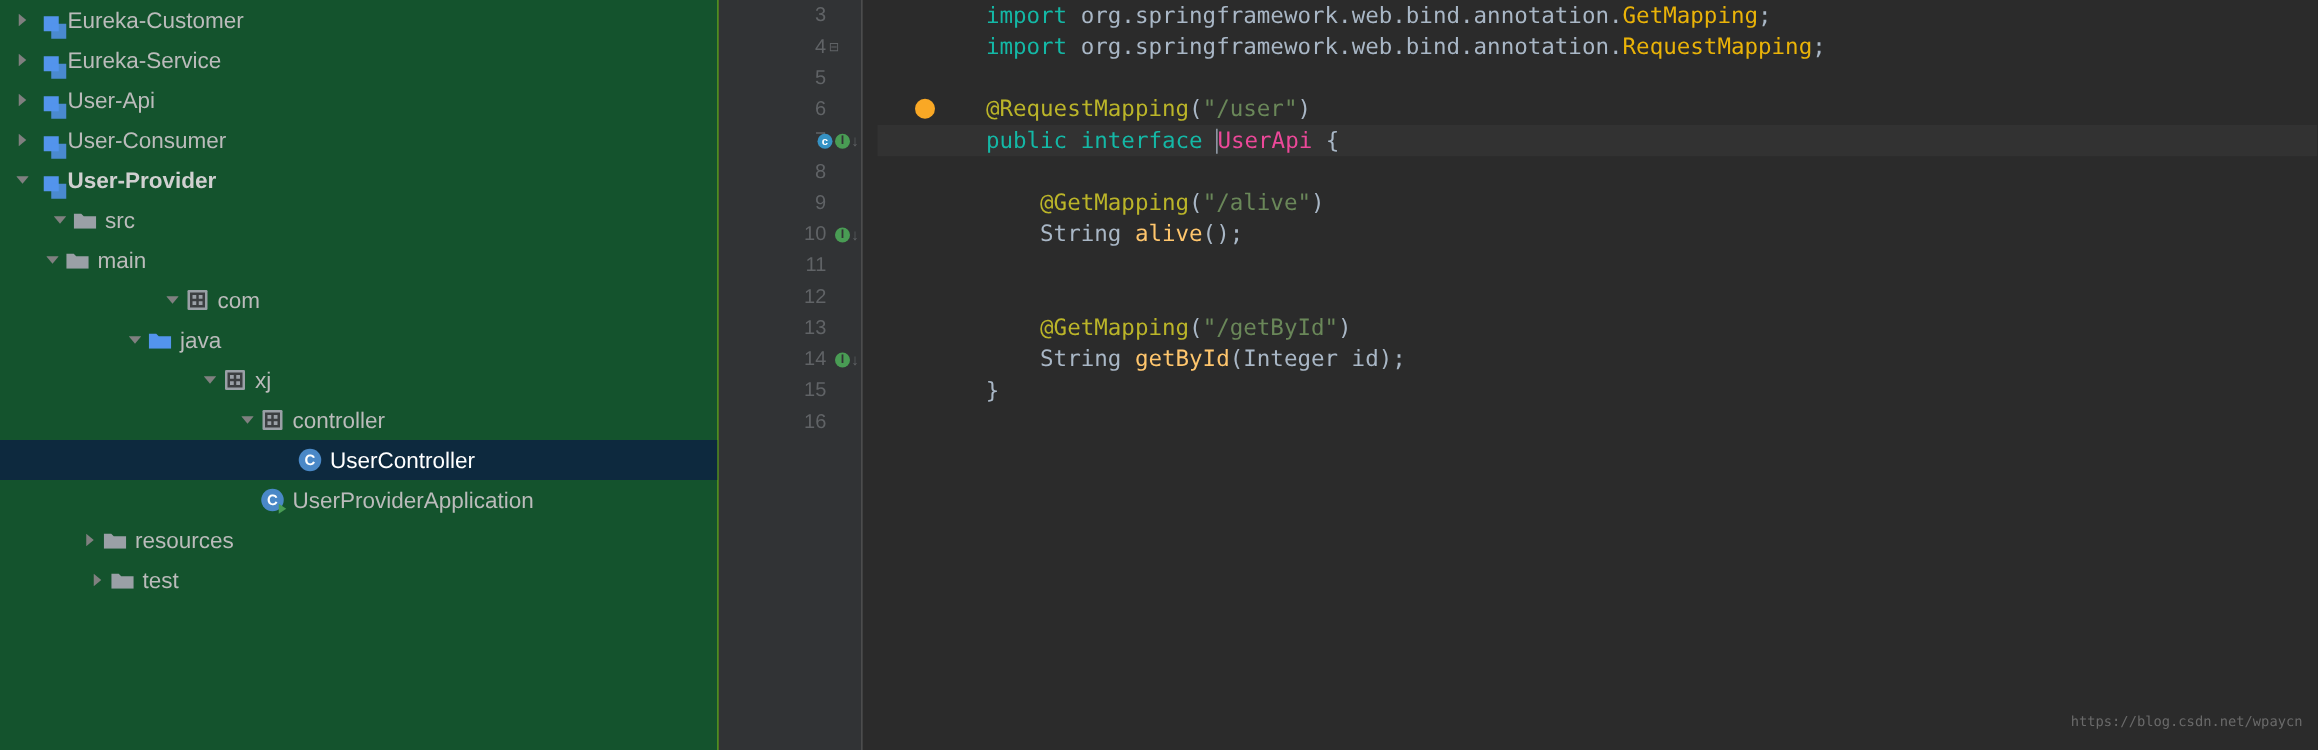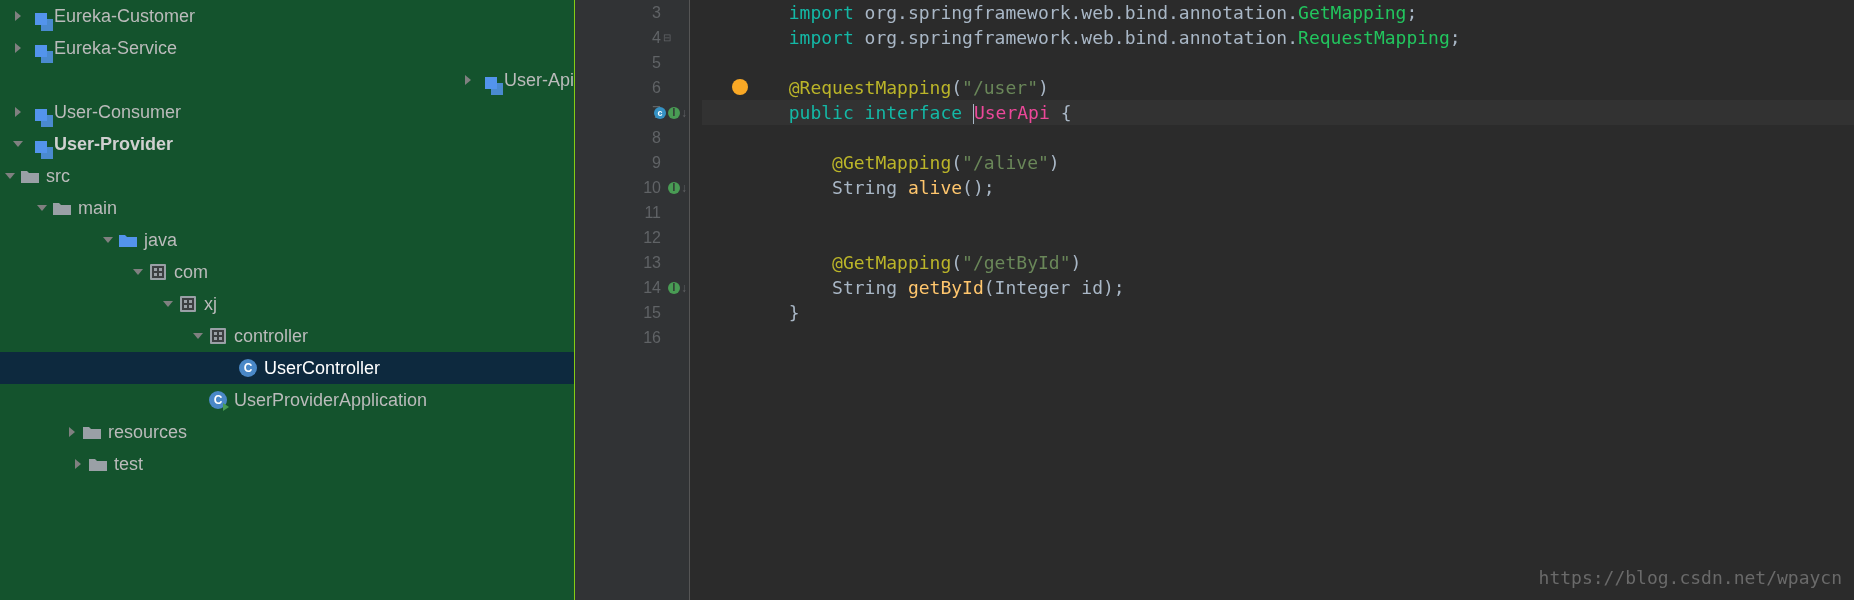--- a/index.html
+++ b/index.html
@@ -136,21 +136,21 @@
       position: relative;
     }
     .code-line { height: 25px; white-space: pre; }
     .kw { color: #14b8a6; }
     .ann { color: #bbb529; }
     .str { color: #6a8759; }
     .cls { color: #ec4899; }
     .method { color: #ffc66d; }
     .pkg { color: #a9b7c6; }
     .type { color: #a9b7c6; }
-    .import-end { color: #22c55e; }
+    .import-end { color: #eab308; }
     .bulb {
       position: absolute;
       width: 16px; height: 16px;
       background: #f9a825;
       border-radius: 50%;
       display: inline-block;
       z-index: 2;
     }
     .current-line-bg { background: #323232; }
     .cursor {
@@ -158,21 +158,21 @@
       width: 1px;
       height: 20px;
       background: #a9b7c6;
       vertical-align: middle;
     }
     .watermark {
       position: absolute;
       right: 12px;
       bottom: 10px;
       color: #6a6a6a;
-      font-size: 18px;
+      font-size: 11px;
     }
     .fold-handle {
       position:absolute; left: 4px; color:#606366; font-size:10px;
     }
   </style>
 </head>
 <body>
 
 <div class="sidebar" id="tree-container">
     <div class="tree-item" style="padding-left: 8px;">
@@ -196,21 +196,21 @@
         </svg>
       </span>
       <span class="icon">
         <span class="module-icon">
           <span class="square s1"></span>
           <span class="square s2"></span>
         </span>
       </span>
       <span>Eureka-Service</span>
     </div>
-    <div class="tree-item" style="padding-left: 8px; justify-content: flex-end;">
+    <div class="tree-item" style="padding-left: 8px;">
       <span class="arrow">
         <svg viewBox="0 0 10 10">
           <path d="M2 0 L8 5 L2 10 Z" fill="#808080"></path>
         </svg>
       </span>
       <span class="icon">
         <span class="module-icon">
           <span class="square s1"></span>
           <span class="square s2"></span>
         </span>
@@ -238,21 +238,21 @@
         </svg>
       </span>
       <span class="icon">
         <span class="module-icon">
           <span class="square s1"></span>
           <span class="square s2"></span>
         </span>
       </span>
       <span>User-Provider</span>
     </div>
-    <div class="tree-item" style="">
+    <div class="tree-item" style="padding-left: 38px;">
       <span class="arrow">
         <svg viewBox="0 0 10 10">
           <path d="M0 2 L10 2 L5 8 Z" fill="#808080"></path>
         </svg>
       </span>
       <span class="icon folder-icon">
         <svg width="18" height="14" viewBox="0 0 18 14">
           <path d="M0 2 L0 14 L18 14 L18 4 L8 4 L6 2 Z"></path>
         </svg>
       </span>
@@ -264,43 +264,43 @@
           <path d="M0 2 L10 2 L5 8 Z" fill="#808080"></path>
         </svg>
       </span>
       <span class="icon folder-icon">
         <svg width="18" height="14" viewBox="0 0 18 14">
           <path d="M0 2 L0 14 L18 14 L18 4 L8 4 L6 2 Z"></path>
         </svg>
       </span>
       <span>main</span>
     </div>
+    <div class="tree-item" style="padding-left: 128px;">
+      <span class="arrow">
+        <svg viewBox="0 0 10 10">
+          <path d="M0 2 L10 2 L5 8 Z" fill="#808080"></path>
+        </svg>
+      </span>
+      <span class="icon">
+        <span class="package-icon"></span>
+      </span>
+      <span>com</span>
+    </div>
     <div class="tree-item" style="padding-left: 98px;">
       <span class="arrow">
         <svg viewBox="0 0 10 10">
           <path d="M0 2 L10 2 L5 8 Z" fill="#808080"></path>
         </svg>
       </span>
       <span class="icon folder-blue">
         <svg width="18" height="14" viewBox="0 0 18 14">
           <path d="M0 2 L0 14 L18 14 L18 4 L8 4 L6 2 Z"></path>
         </svg>
       </span>
       <span>java</span>
-    </div>
-    <div class="tree-item" style="padding-left: 128px;">
-      <span class="arrow">
-        <svg viewBox="0 0 10 10">
-          <path d="M0 2 L10 2 L5 8 Z" fill="#808080"></path>
-        </svg>
-      </span>
-      <span class="icon">
-        <span class="package-icon"></span>
-      </span>
-      <span>com</span>
     </div>
     <div class="tree-item" style="padding-left: 158px;">
       <span class="arrow">
         <svg viewBox="0 0 10 10">
           <path d="M0 2 L10 2 L5 8 Z" fill="#808080"></path>
         </svg>
       </span>
       <span class="icon">
         <span class="package-icon"></span>
       </span>

